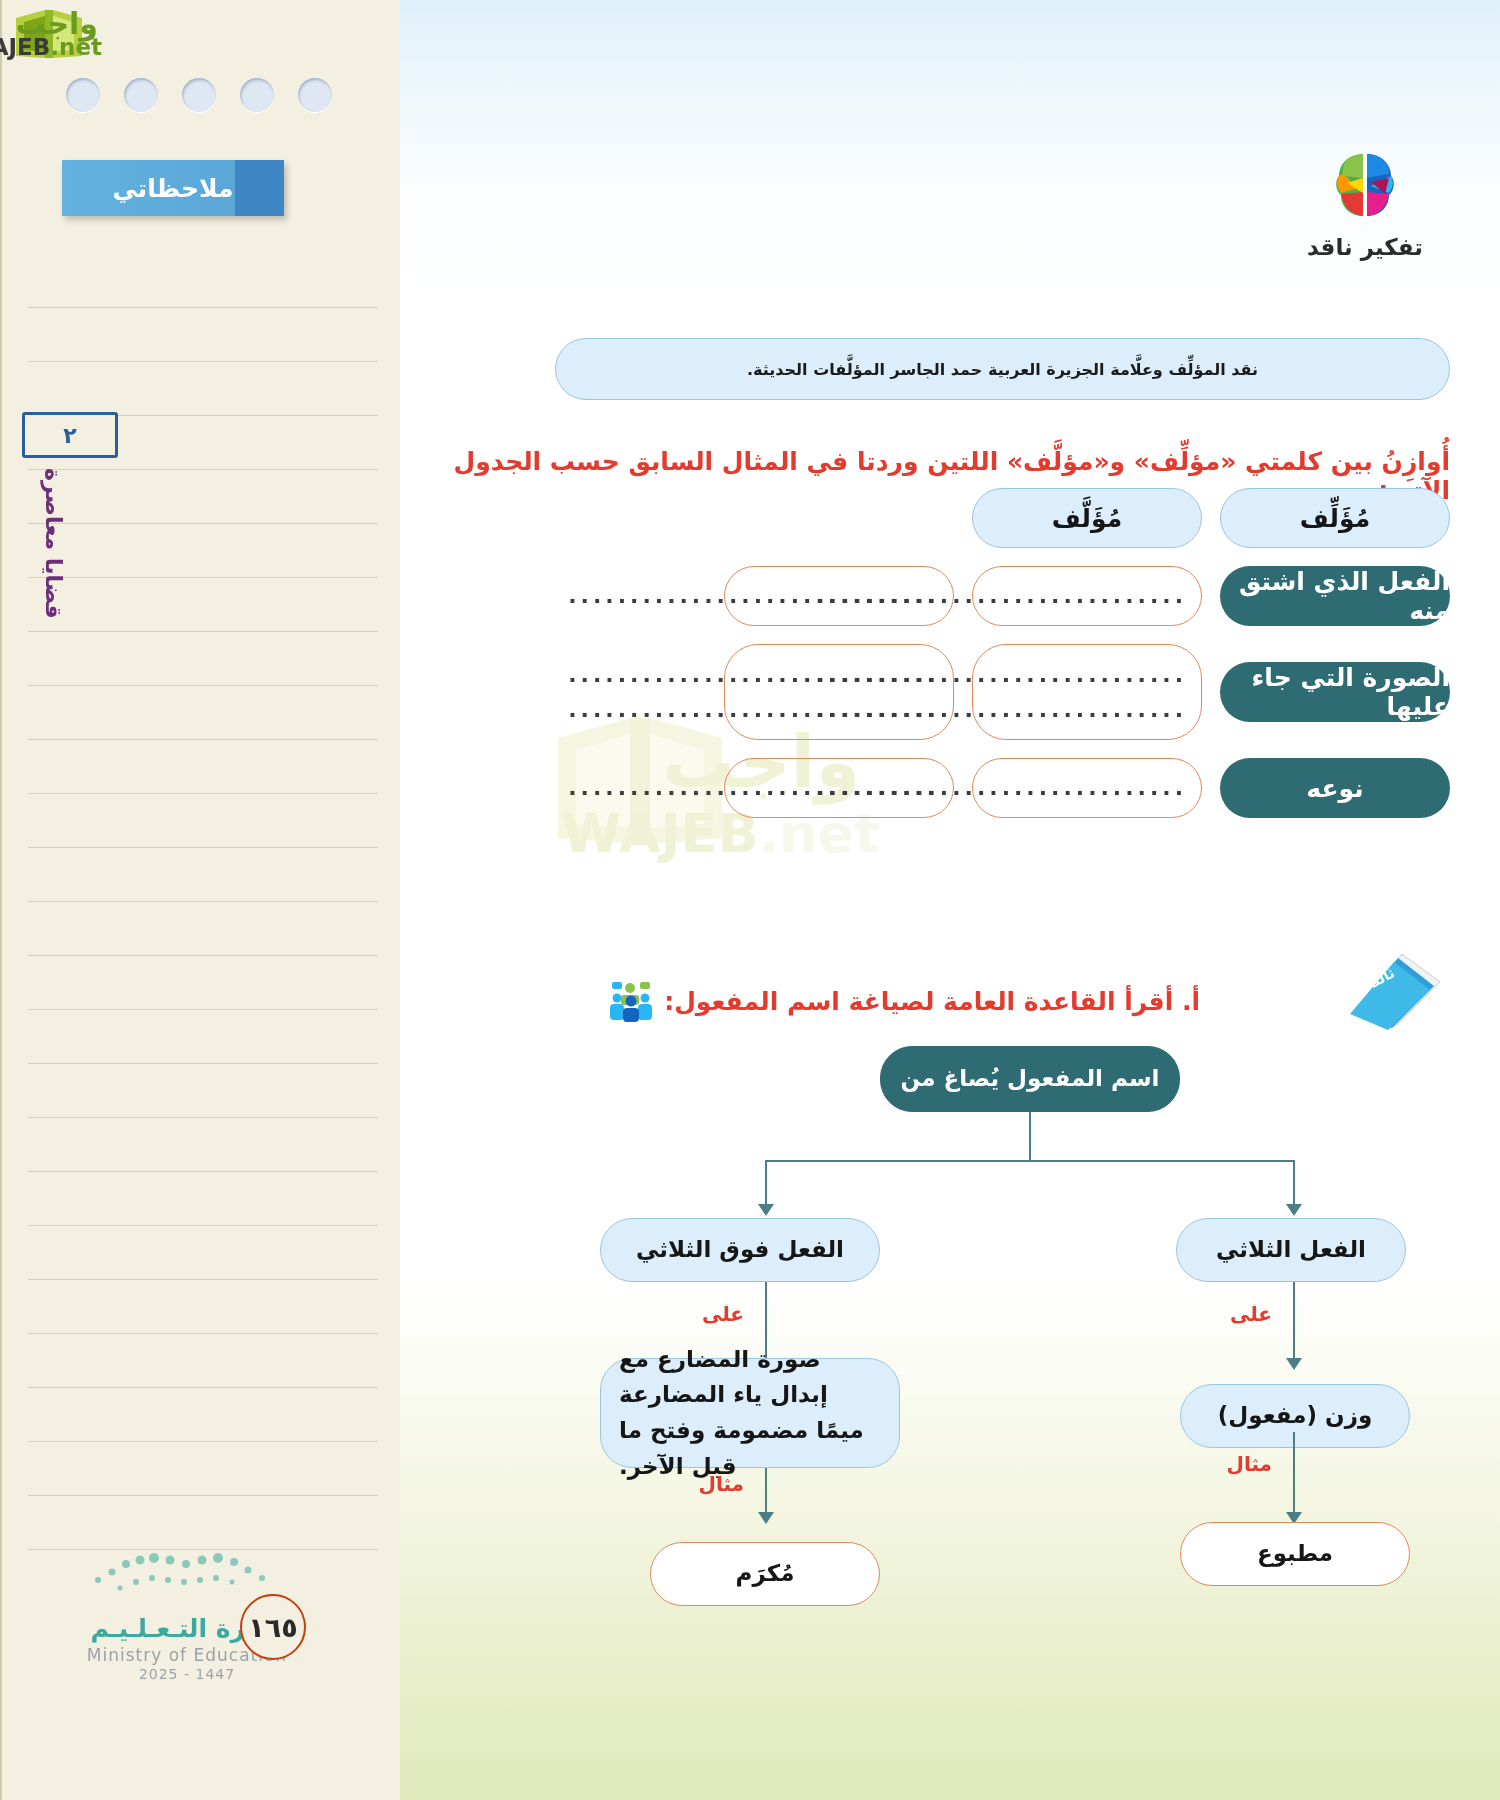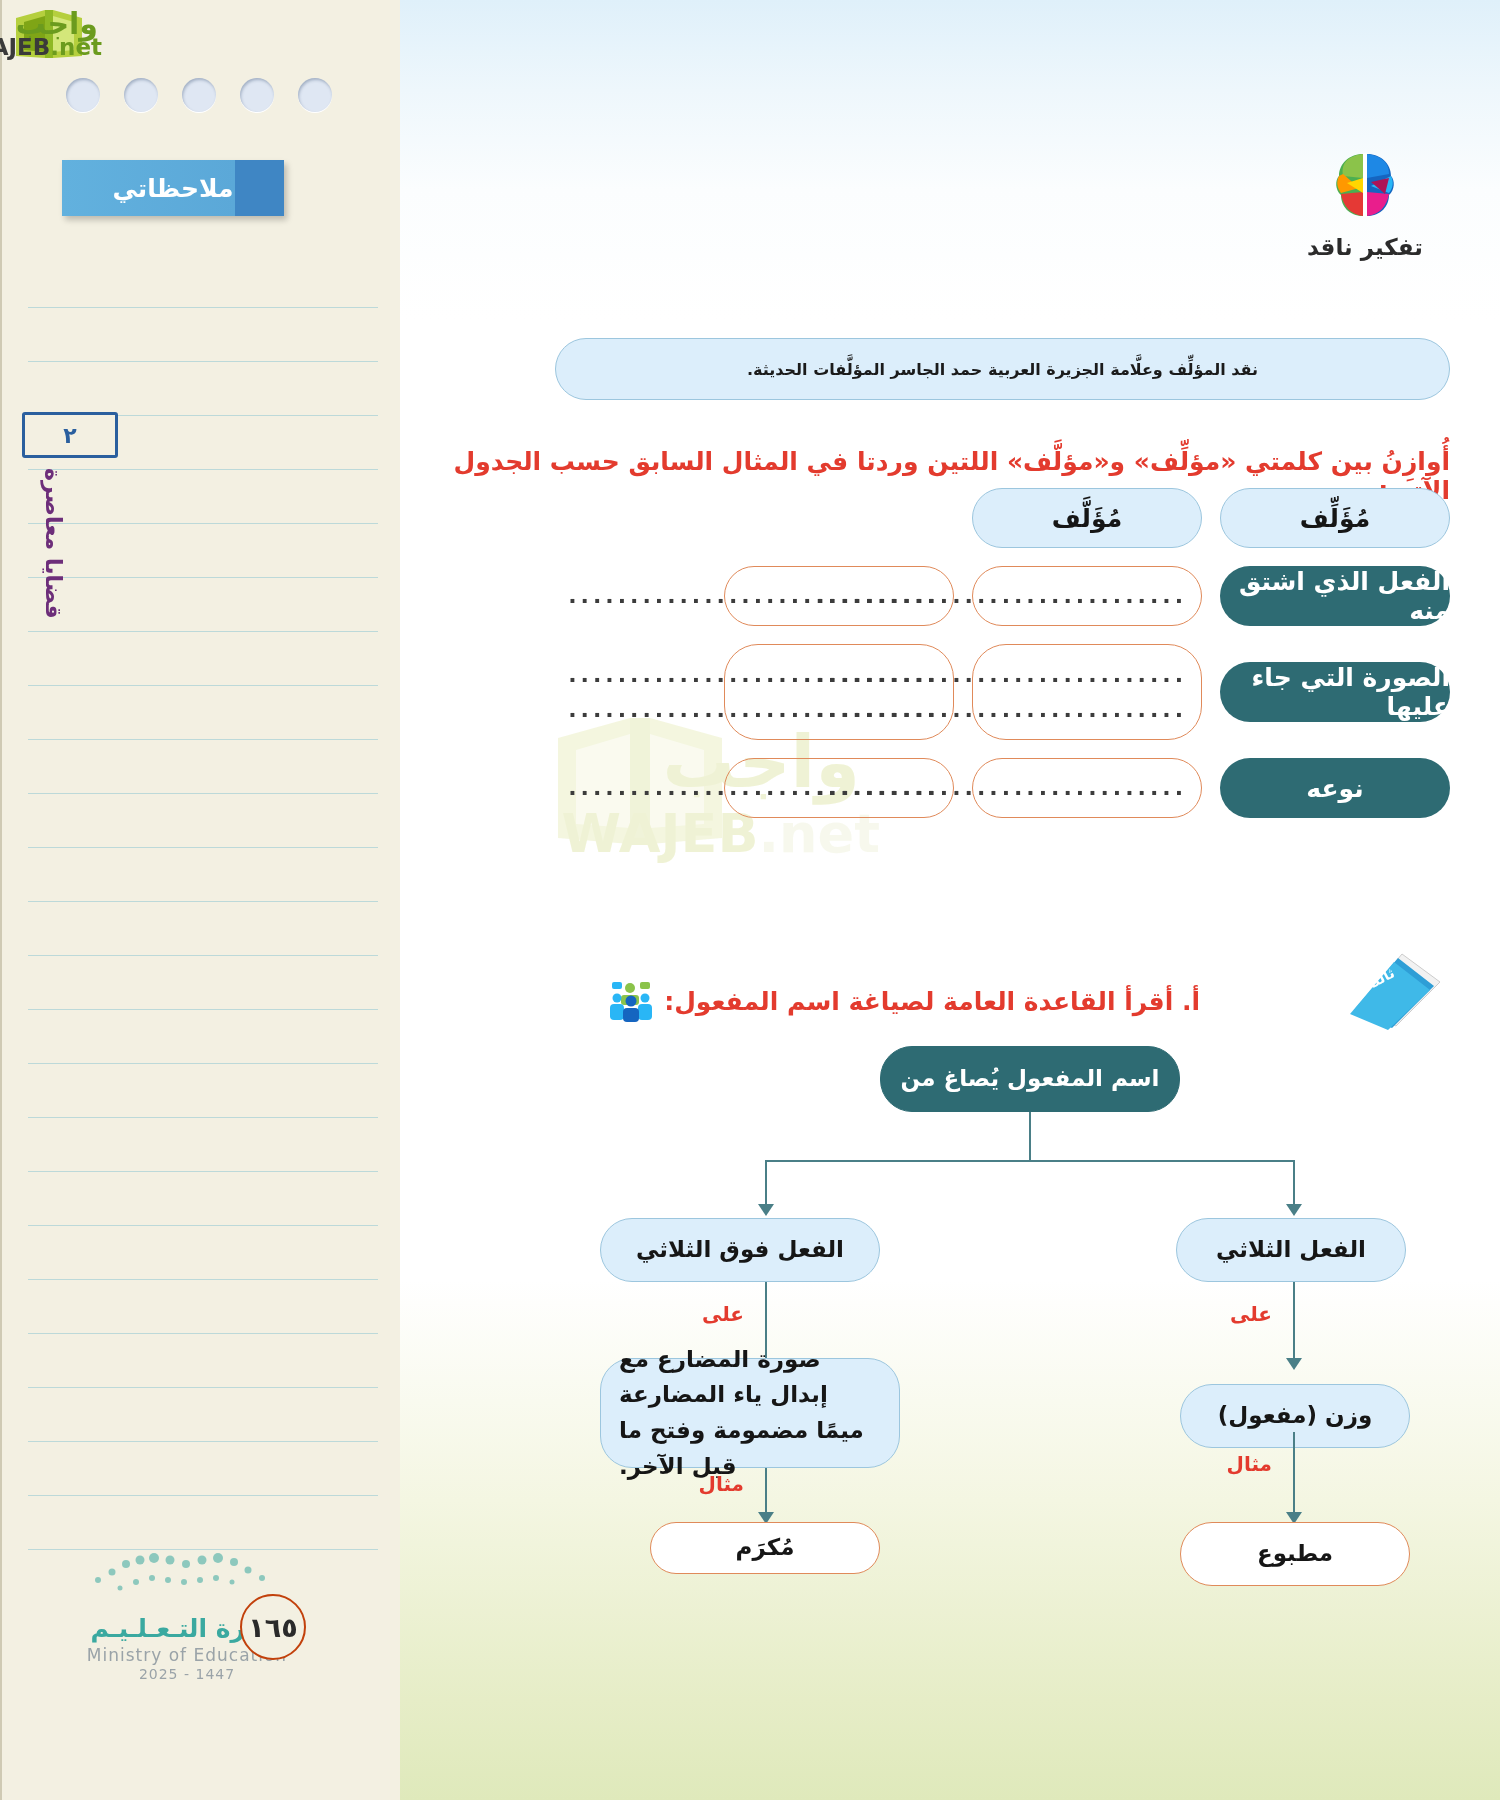--- a/index.html
+++ b/index.html
@@ -399,17 +399,17 @@
 
       <div class="conn" style="right:155px; top:386px; width:2px; height:82px;"></div>
       <div class="arrow-head" style="right:148px; top:466px;"></div>
       <div class="edge-label" style="right:178px; top:406px;">مثال</div>
 
       <div class="conn" style="right:683px; top:422px; width:2px; height:46px;"></div>
       <div class="arrow-head" style="right:676px; top:466px;"></div>
       <div class="edge-label" style="right:706px; top:426px;">مثال</div>
 
       <div class="fbox fbox-white" style="right:40px; top:476px; width:230px; height:64px;">مطبوع</div>
-      <div class="fbox fbox-white" style="right:570px; top:476px; width:230px; height:52px;">مُكرَم</div>
+      <div class="fbox fbox-white" style="right:570px; top:496px; width:230px; height:64px;">مُكرَم</div>
     </div>
 
   </div>
 </div>
 
 </body></html>

